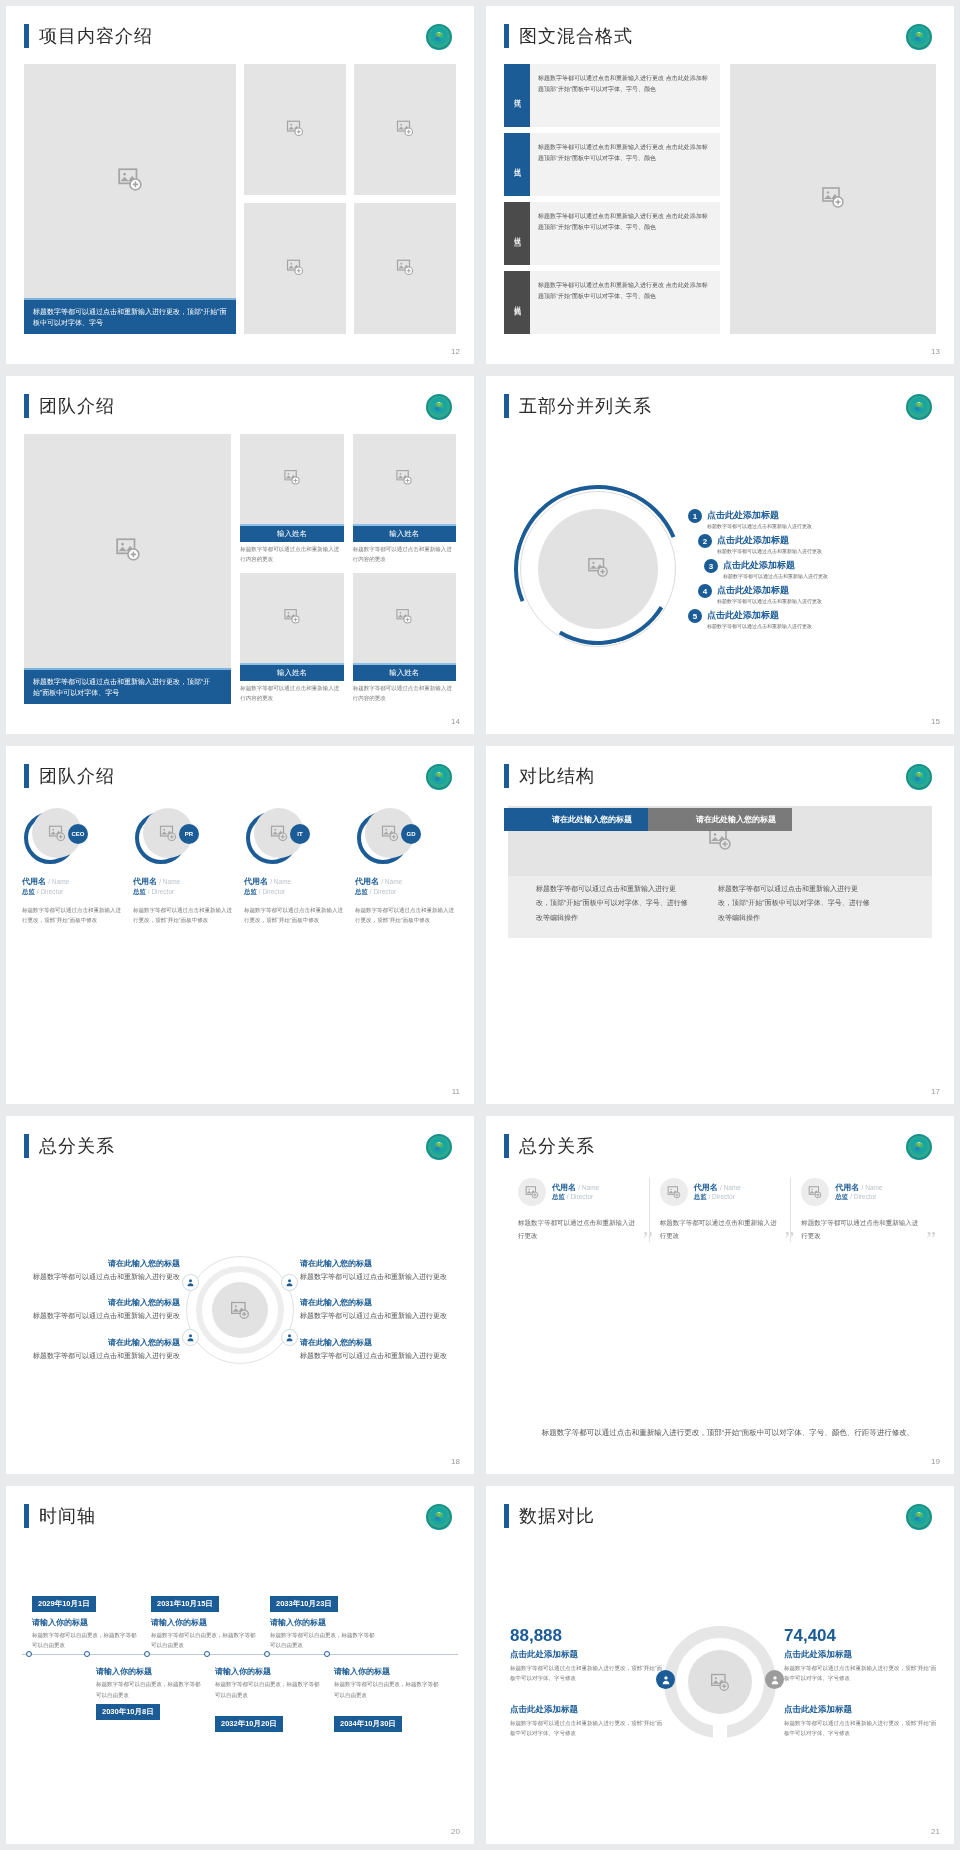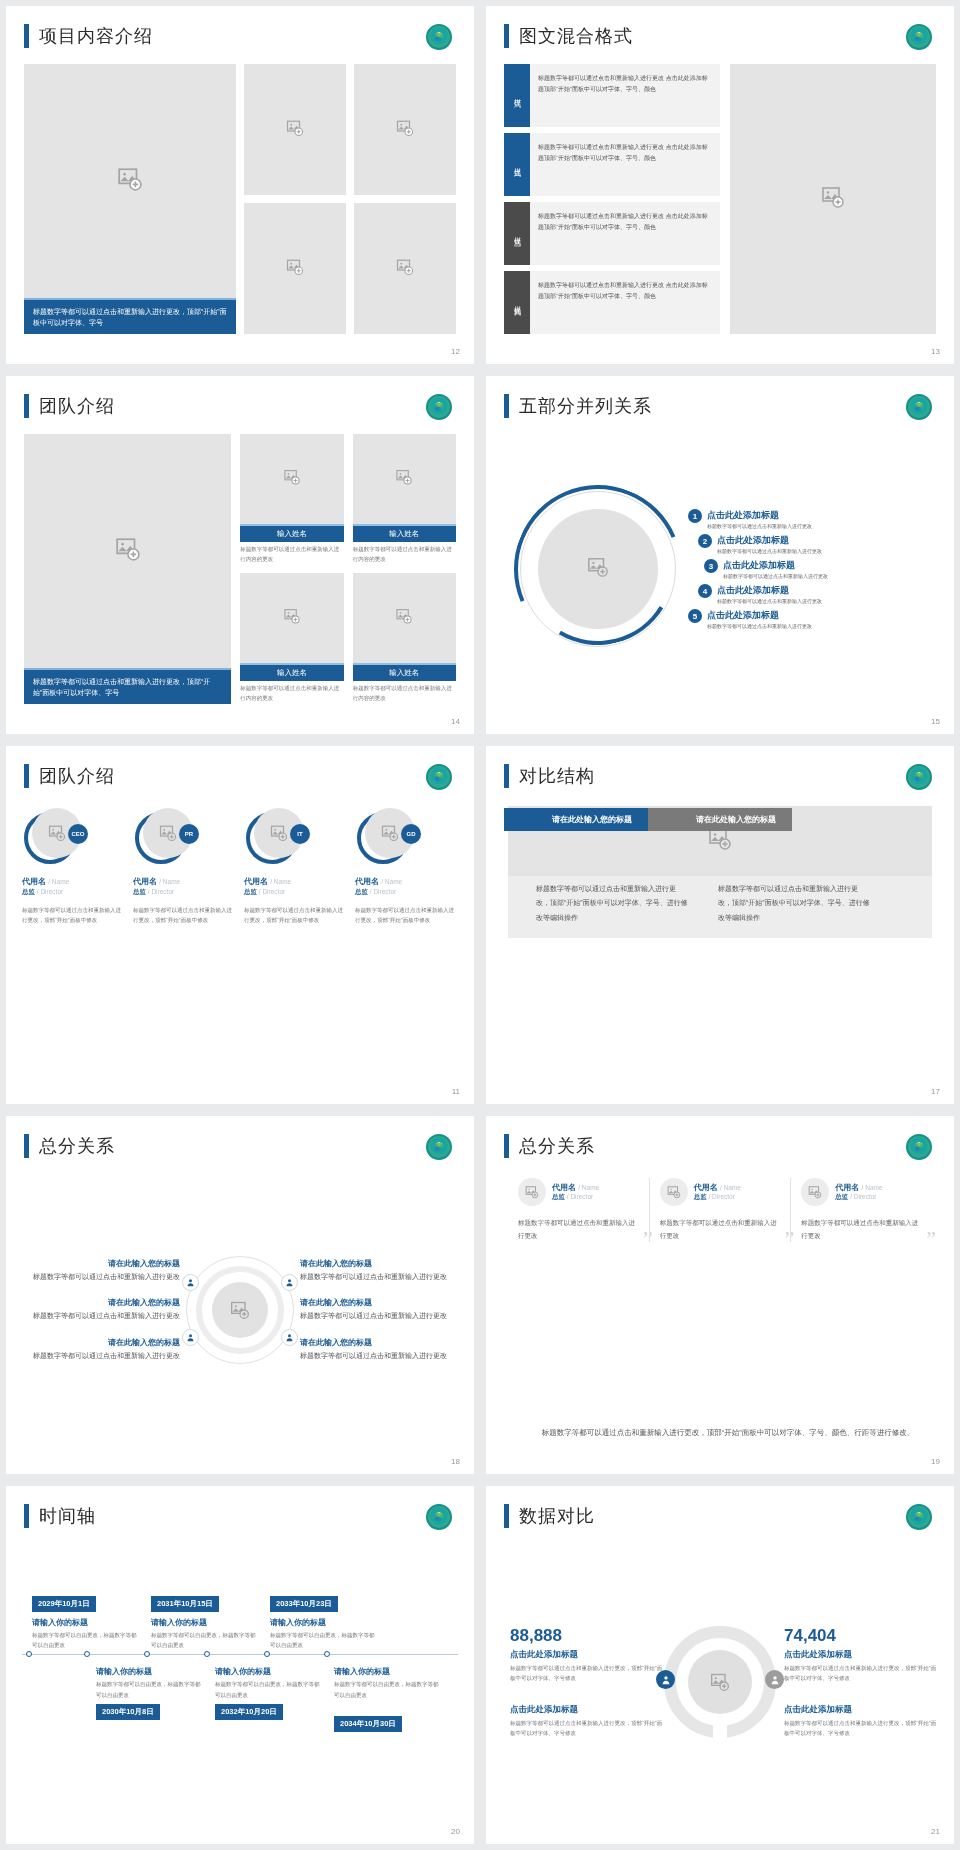--- a/index.html
+++ b/index.html
@@ -699,21 +699,21 @@
       </div>
       <div class="tl-dn">
         <div class="tl-item">
           <div class="tl-h">请输入你的标题</div>
           <div class="tl-p">标题数字等都可以自由更改，标题数字等都可以自由更改</div>
           <div class="tl-date" style="margin-top:4px">2030年10月8日</div>
         </div>
         <div class="tl-item">
           <div class="tl-h">请输入你的标题</div>
           <div class="tl-p">标题数字等都可以自由更改，标题数字等都可以自由更改</div>
-          <div class="tl-date" style="margin-top:4px">2032年10月20日</div>
+          <div class="tl-date" style="margin-top:16px">2032年10月20日</div>
         </div>
         <div class="tl-item">
           <div class="tl-h">请输入你的标题</div>
           <div class="tl-p">标题数字等都可以自由更改，标题数字等都可以自由更改</div>
           <div class="tl-date" style="margin-top:16px">2034年10月30日</div>
         </div>
       </div>
     </div>
     <div class="pnum">20</div>
   </div>

